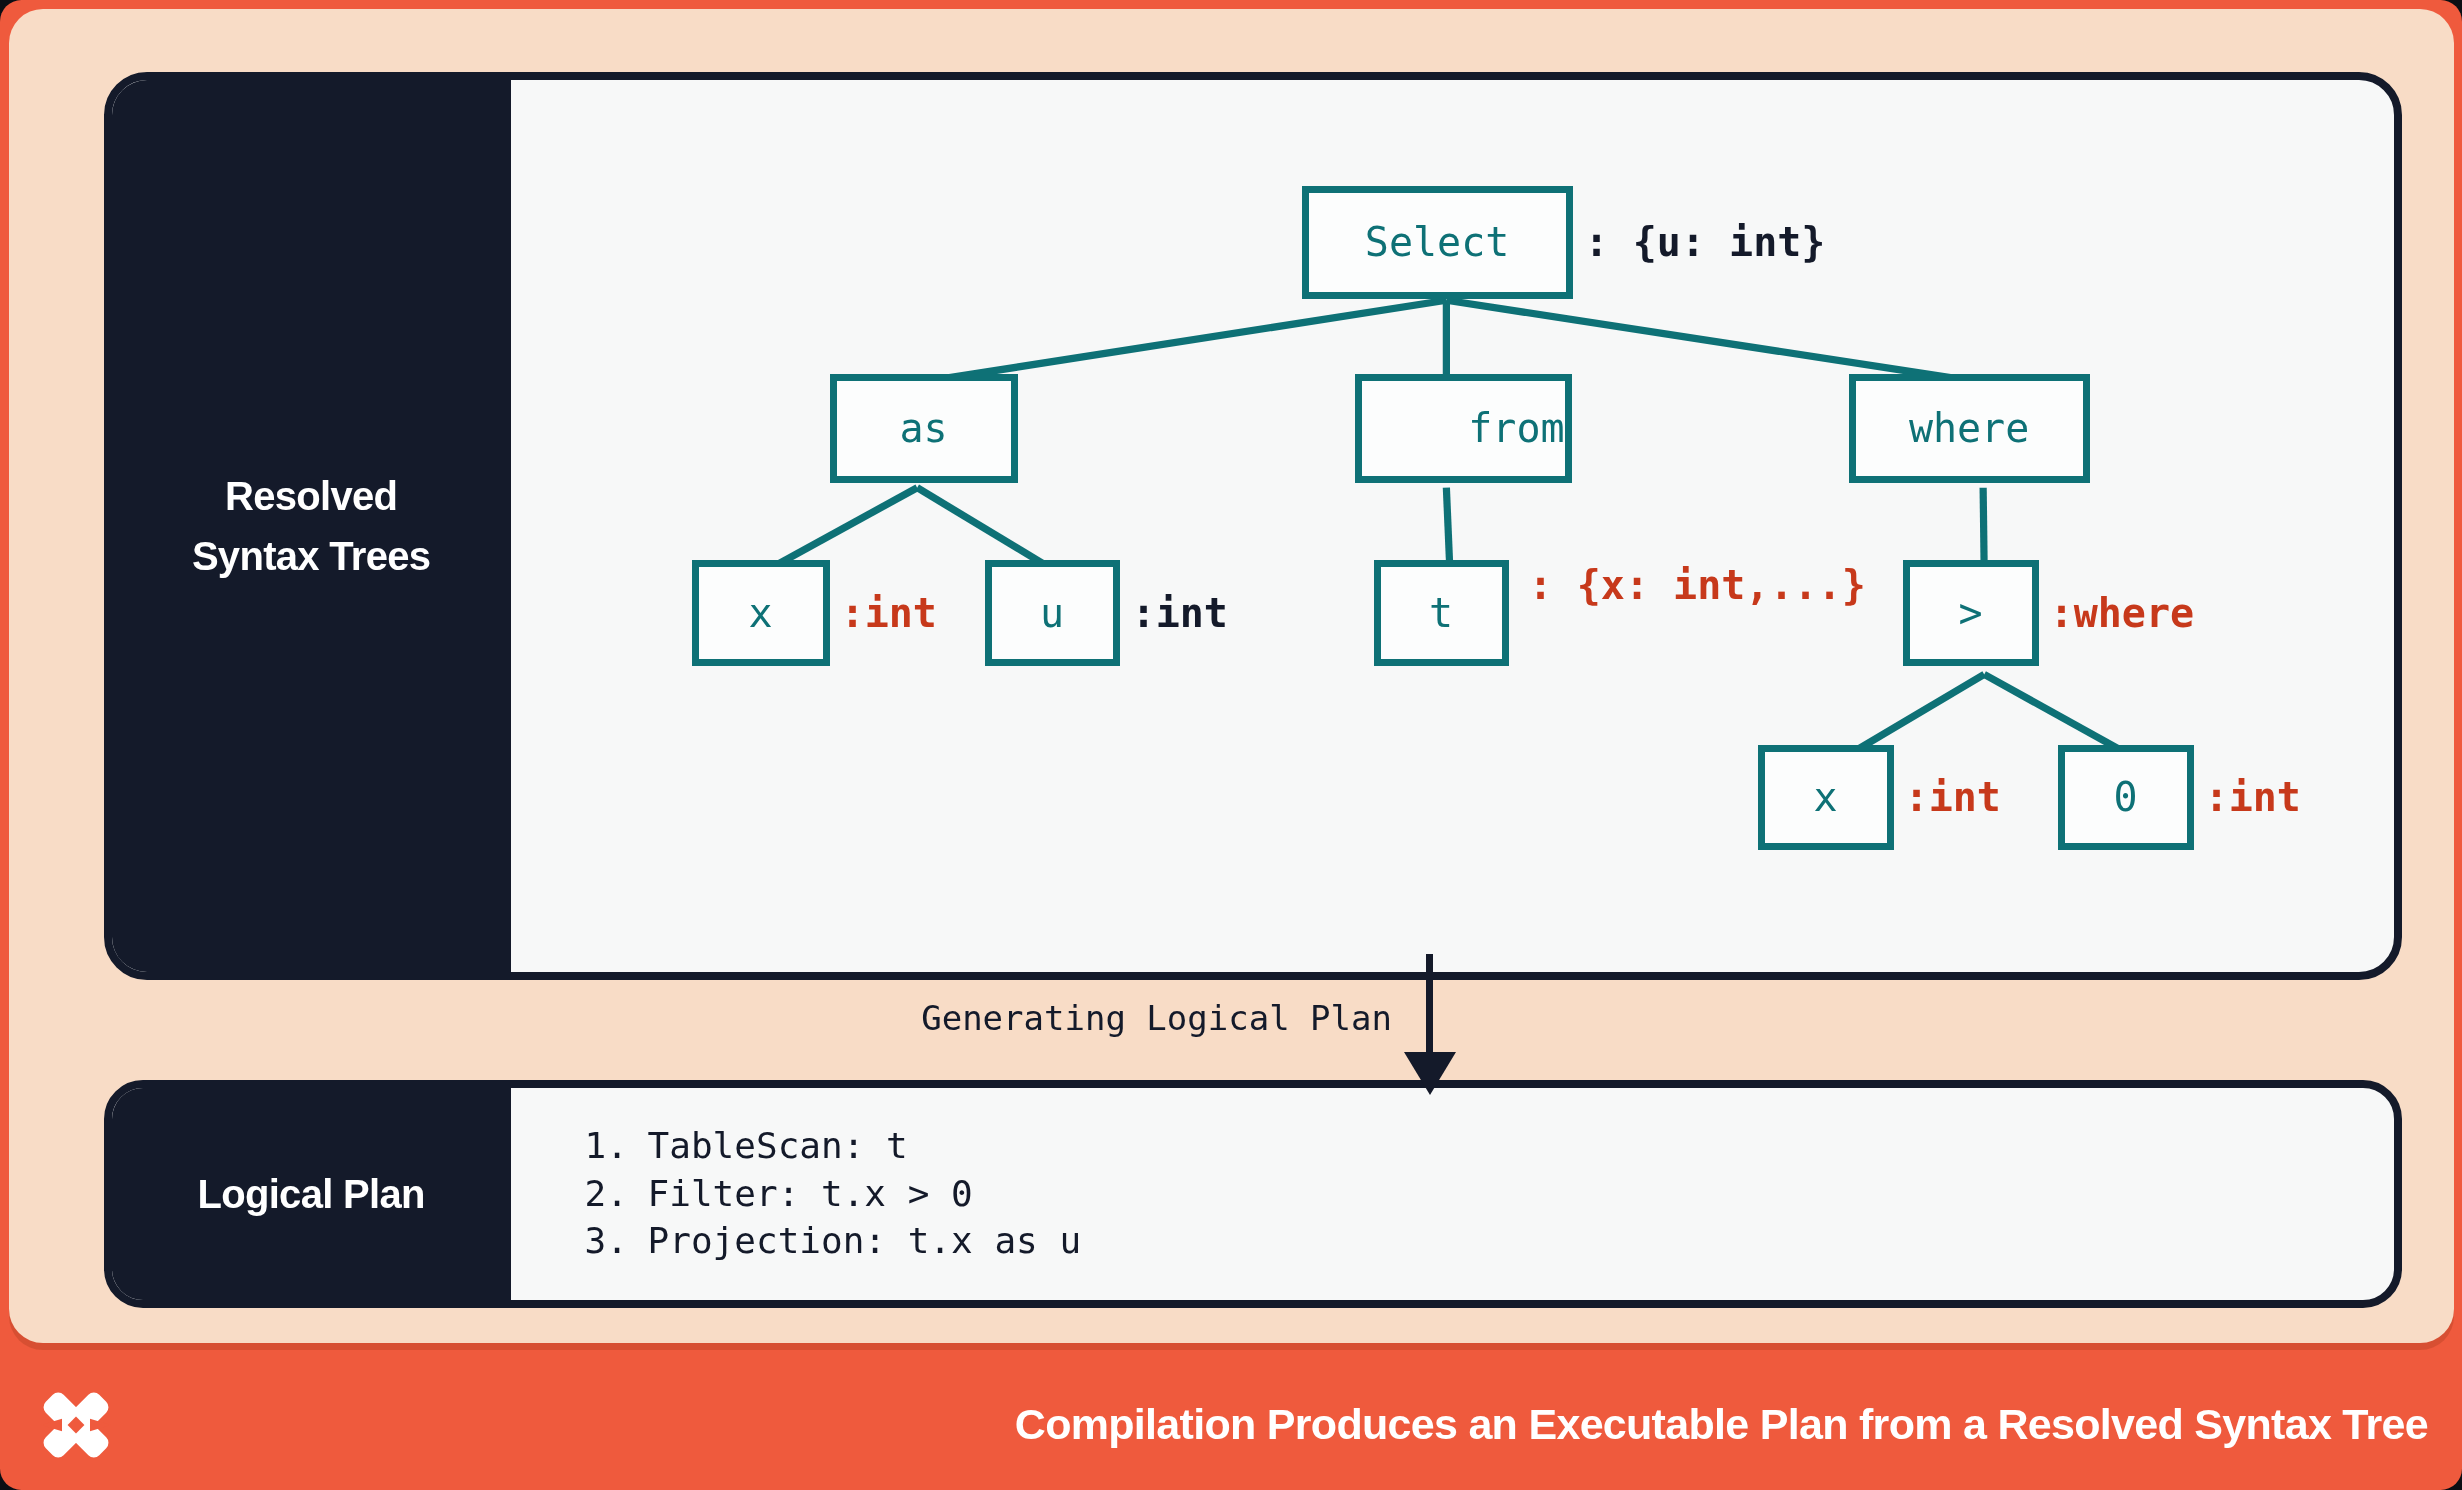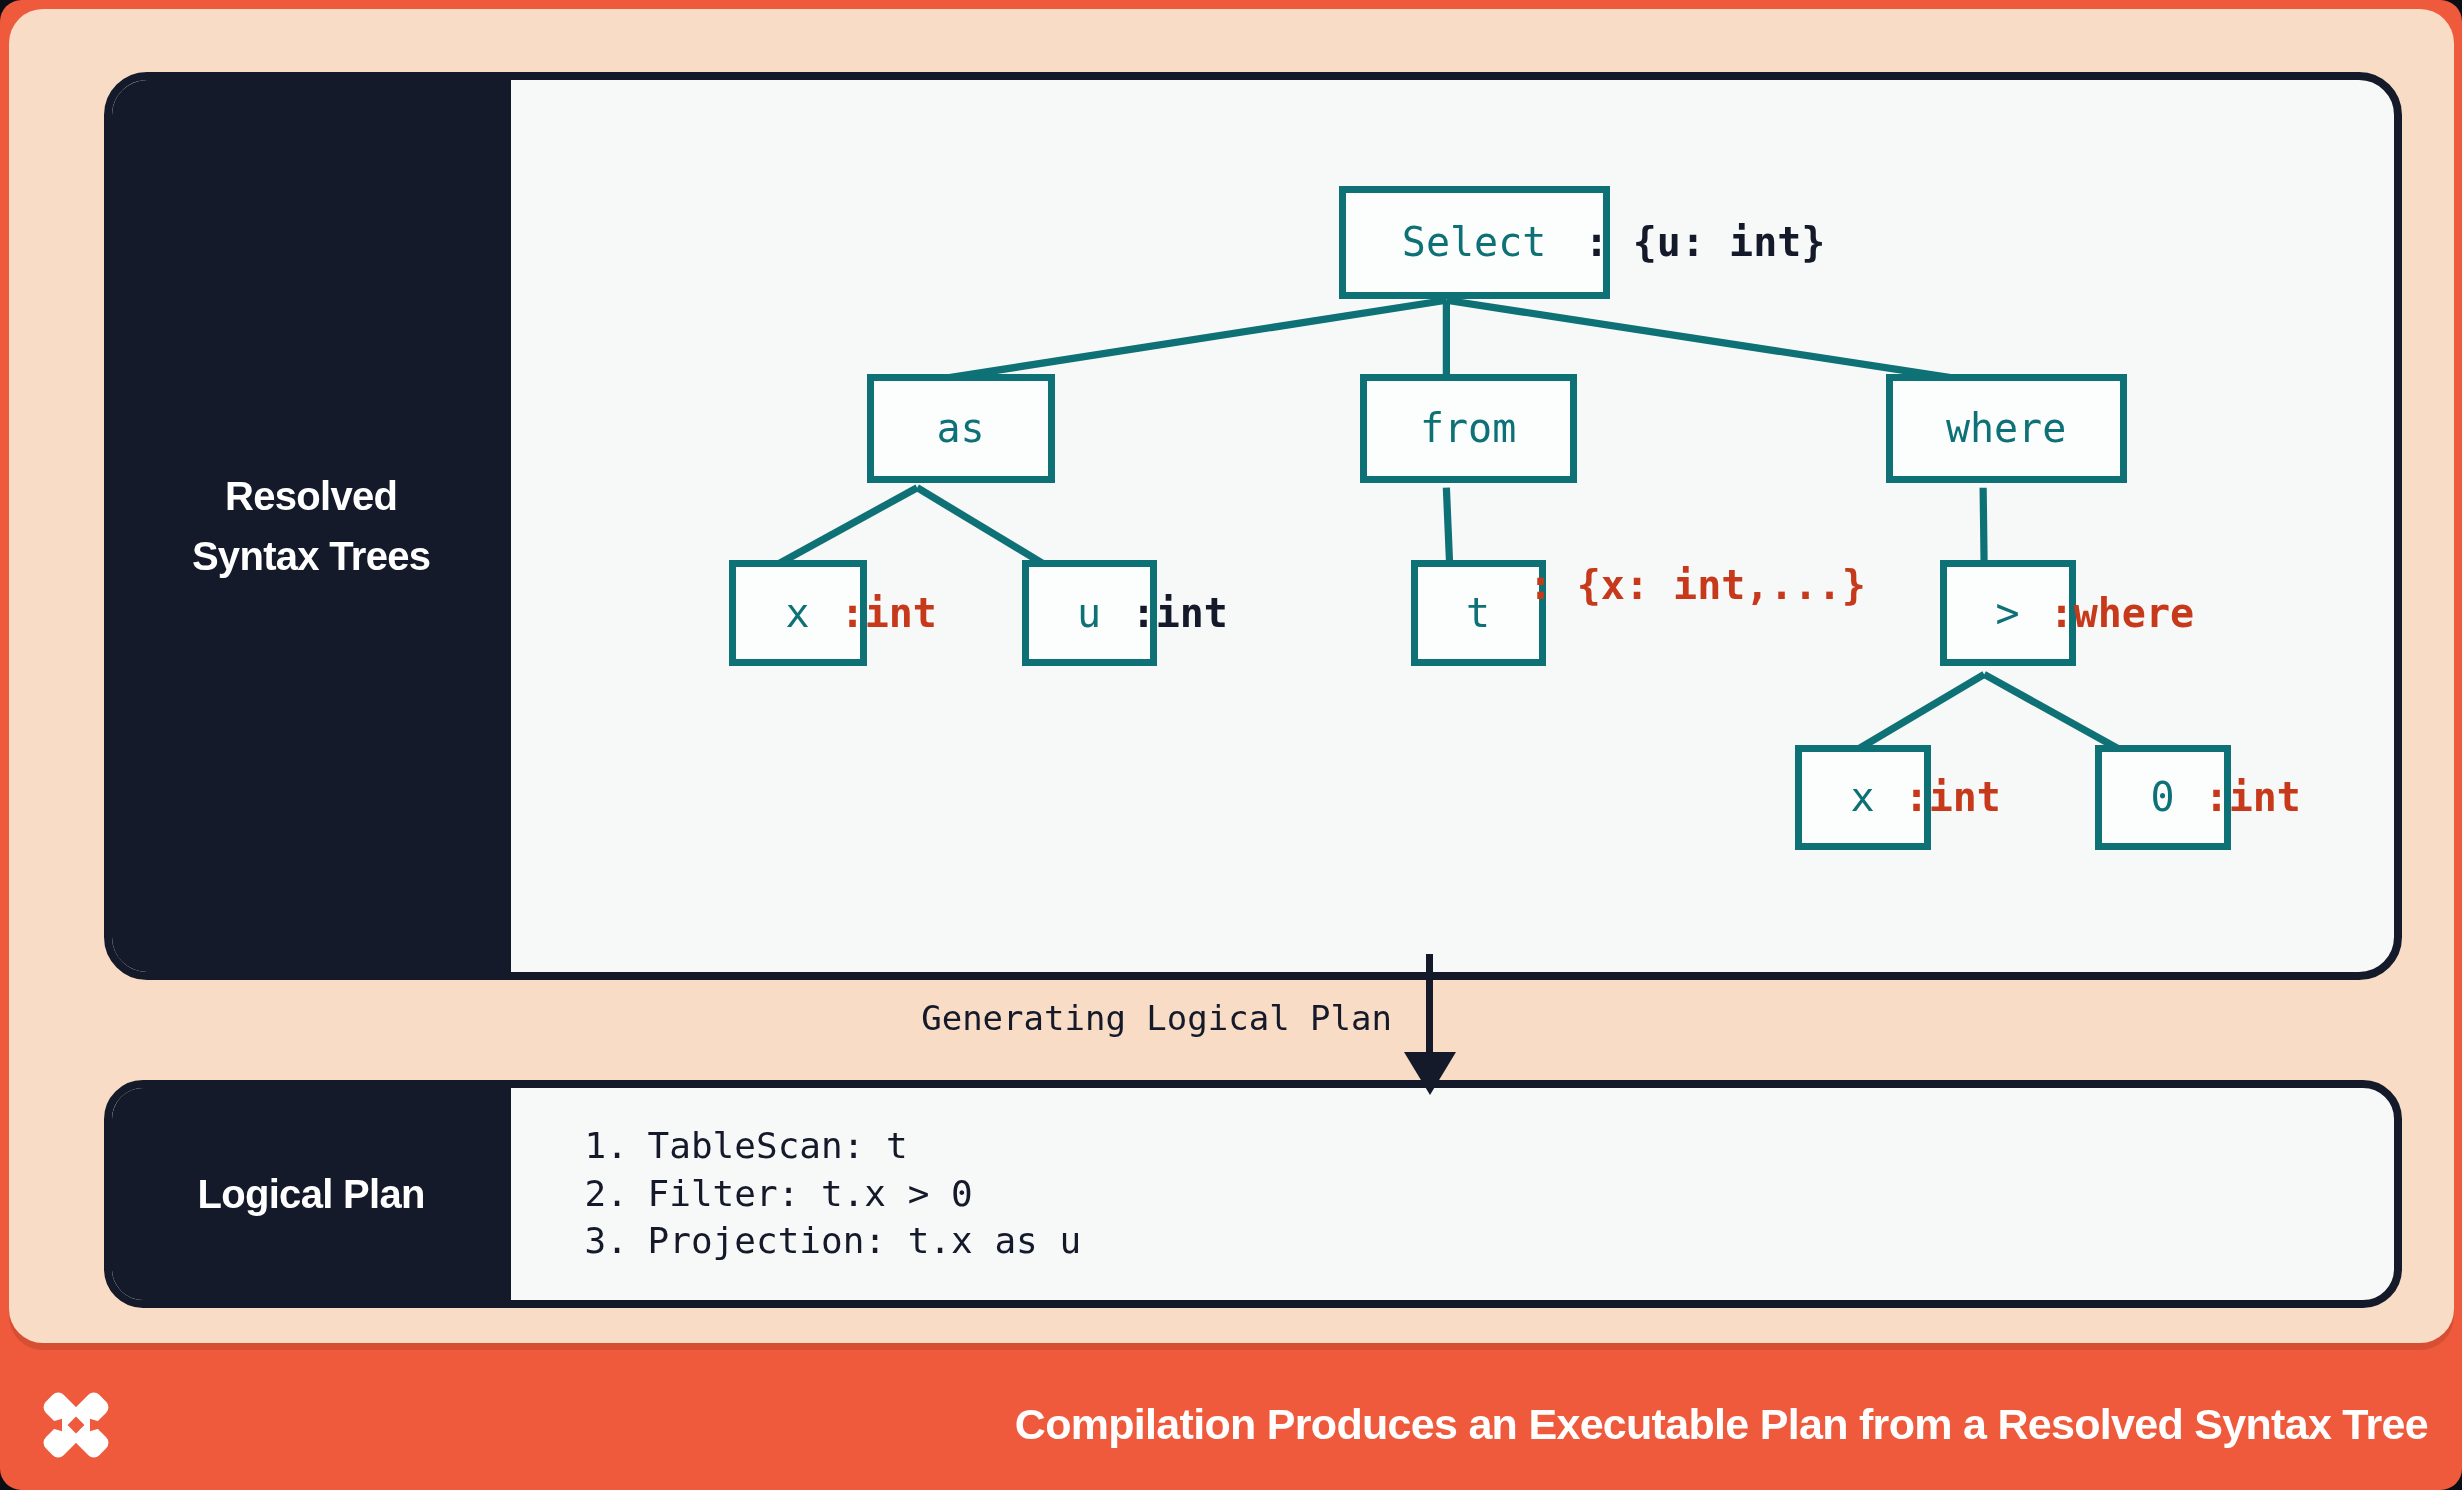--- a/index.html
+++ b/index.html
@@ -51,21 +51,20 @@
   .panel-content{position:relative;flex:1 1 auto;}
   
   #tree-area{overflow:visible;}
   #edges{position:absolute;left:0;top:0;width:100%;height:100%;}
   .tree-node{
     position:absolute;
     background:#FCFDFD;
     border:7.9px solid var(--teal);
     display:flex;align-items:center;justify-content:center;
     box-sizing:border-box;
-    margin-left:37px;
   }
   .tree-node .node-label{
     font-family:"DejaVu Sans Mono", monospace;
     font-size:40px;color:var(--teal);
   }
   .type-annotation{
     position:absolute;
     display:flex;align-items:center;
     font-family:"DejaVu Sans Mono", monospace;
     font-weight:bold;font-size:40px;
@@ -145,21 +144,21 @@
             <line x1="2042" y1="815" x2="2259" y2="934" stroke="#0E7176" stroke-width="10"></line>
           </svg>
 
       <div class="tree-node" style="left: 791px; top: 106px; width: 271px; height: 113px;">
             <span class="node-label">Select</span>
           </div>
           <div class="type-annotation dark" style="left: 1074px; top: 106px; height: 113px;">: {u: int}</div>
           <div class="tree-node" style="left: 319px; top: 294px; width: 188px; height: 109px;">
             <span class="node-label">as</span>
           </div>
-          <div class="tree-node" style="left: 812px; top: 294px; width: 217px; height: 109px;">
+          <div class="tree-node" style="left: 844px; top: 294px; width: 217px; height: 109px; justify-content: flex-end;">
             <span class="node-label">from</span>
           </div>
           <div class="tree-node" style="left: 1338px; top: 294px; width: 241px; height: 109px;">
             <span class="node-label">where</span>
           </div>
           <div class="tree-node" style="left: 181px; top: 480px; width: 138px; height: 106px;">
             <span class="node-label">x</span>
           </div>
           <div class="type-annotation red" style="left: 330px; top: 480px; height: 106px;">:int</div>
           <div class="tree-node" style="left: 474px; top: 480px; width: 135px; height: 106px;">

